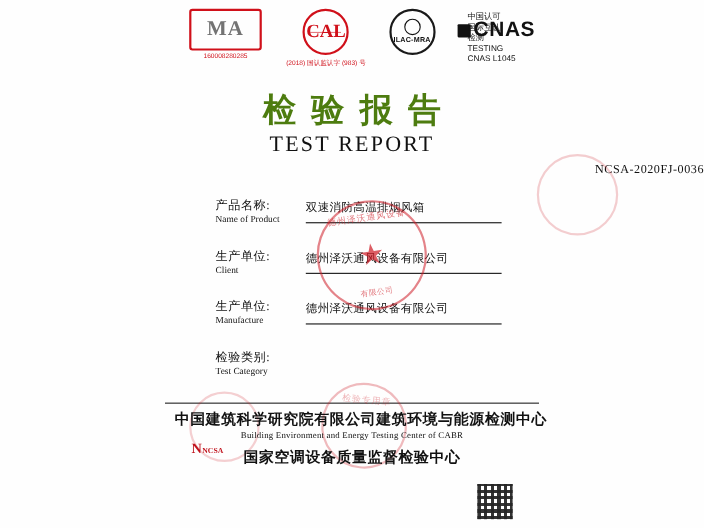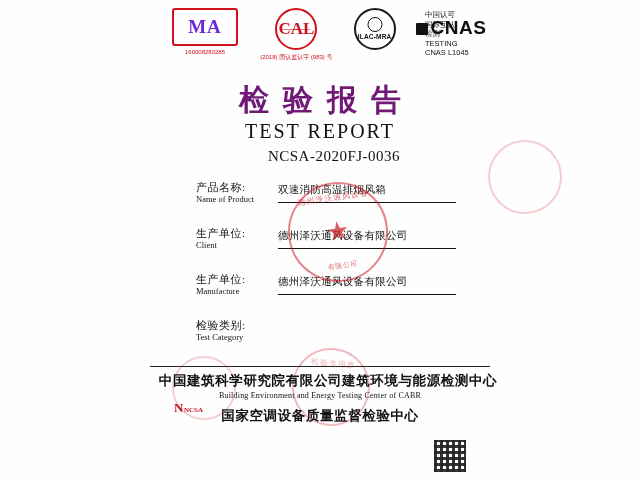--- a/index.html
+++ b/index.html
@@ -38,21 +38,21 @@
     flex-direction: column;
     align-items: center;
   }
 
   
   .ma-wrap { width: 74px; }
   .ma-mark {
     width: 62px; height: 34px;
     border: 2px solid #d0101a;
     border-radius: 3px;
-    color: #6d28d9;
+    color: #737373;
     font-family: "Liberation Serif", serif;
     font-weight: bold;
     font-size: 19px;
     letter-spacing: 1px;
     display: flex; align-items: center; justify-content: center;
     margin: 0 auto;
   }
   .ma-caption {
     color: #d0101a;
     font-size: 6px;
@@ -154,39 +154,39 @@
   .title-cn {
     position: absolute;
     top: 80px;
     left: 0; right: 0;
     text-align: center;
     font-family: "Liberation Serif", serif;
     font-size: 30px;
     font-weight: bold;
     letter-spacing: 14px;
     text-indent: 14px;
-    color: #701a75;
+    color: #4d7c0f;
   }
   .title-en {
     position: absolute;
     top: 120px;
     left: 0; right: 0;
     text-align: center;
     font-family: "Liberation Serif", serif;
     font-size: 20px;
     letter-spacing: 2px;
     color: #111;
   }
   .report-no {
     position: absolute;
     top: 148px;
     left: 0; right: 0;
-    text-align: center;
-    font-family: "Liberation Serif", serif;
-    font-size: 15px;
+    text-align: right;
+    font-family: "Liberation Serif", serif;
+    font-size: 11px;
     letter-spacing: .5px;
     color: #111;
     padding-left: 28px;
   }
 
   
   .fields {
     position: absolute;
     top: 180px;
     left: 196px;

